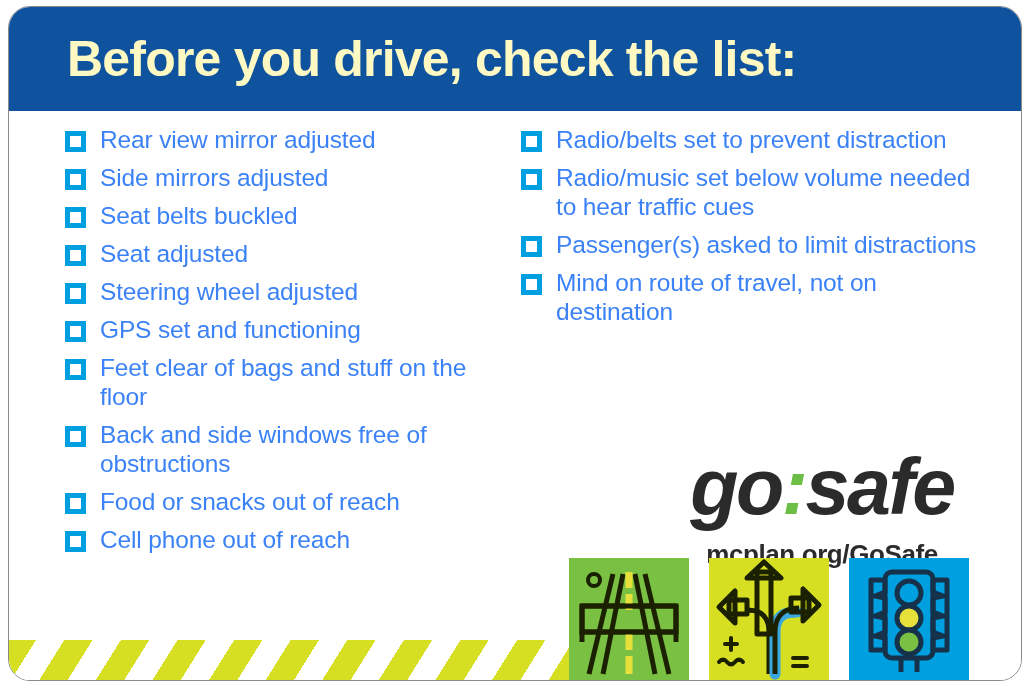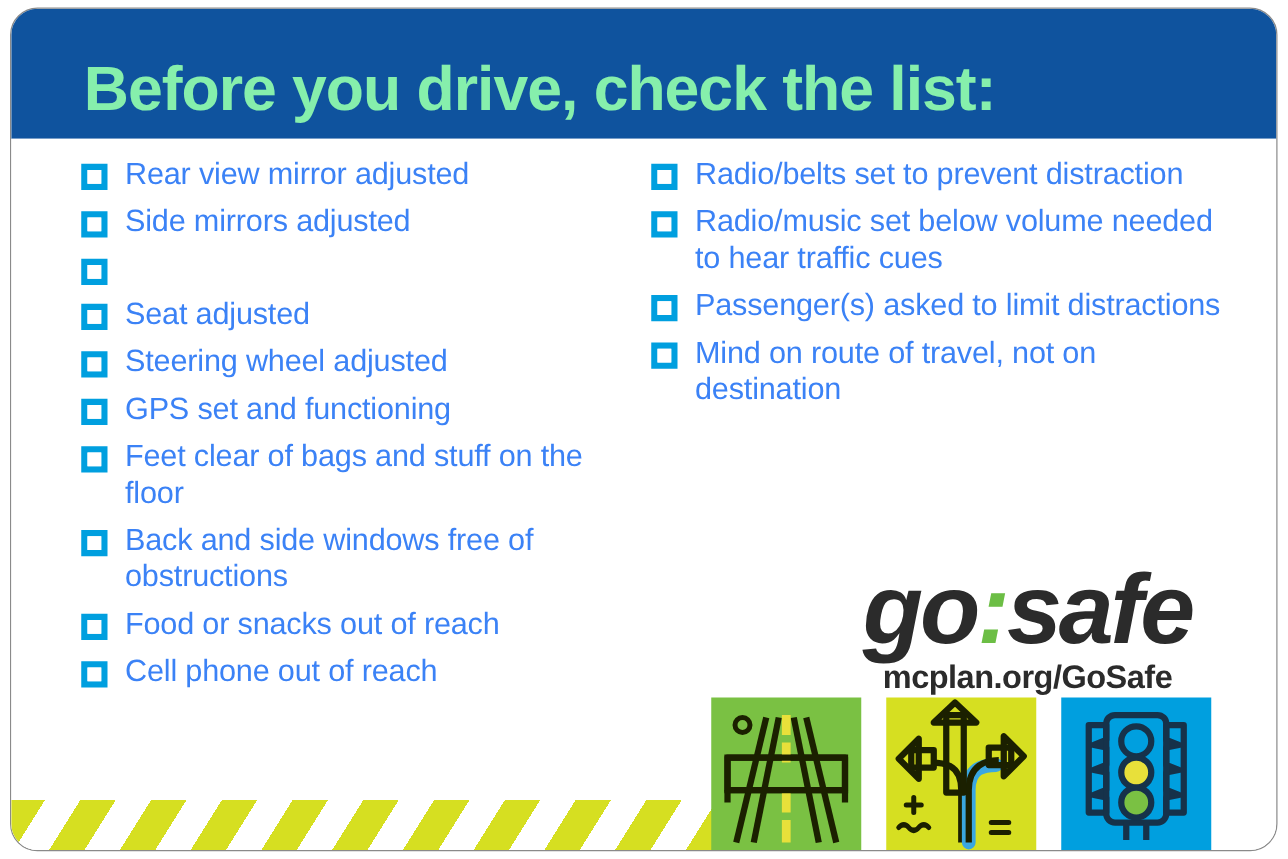--- a/index.html
+++ b/index.html
@@ -35,27 +35,26 @@
     width: 100%;
     height: 104px;
     background: #0f539e;
     box-sizing: border-box;
   }
   .header-title {
     position: absolute;
     left: 58px;
     top: 50%;
     transform: translateY(-50%);
-    color: #86efac;
+    color: #fef9c3;
     font-size: 50px;
     font-weight: bold;
     letter-spacing: -0.8px;
     white-space: nowrap;
     font-family: "Liberation Sans", sans-serif;
-    margin-top: 12px;
   }
 
   
   .body-area {
     position: absolute;
     left: 0;
     top: 104px;
     width: 100%;
     bottom: 0;
     background: #ffffff;
@@ -110,21 +109,21 @@
     font-weight: bold;
     letter-spacing: -2.5px;
     color: #2b2b2b;
     line-height: 0.92;
     font-family: "Liberation Sans", sans-serif;
     white-space: nowrap;
     font-style: italic;
   }
   .logo-colon { color: #6cbe45; }
   .logo-url {
-    margin-top: 2px;
+    margin-top: 15px;
     font-size: 26px;
     font-weight: bold;
     letter-spacing: -0.4px;
     color: #2b2b2b;
     font-family: "Liberation Sans", sans-serif;
     white-space: nowrap;
   }
 
   
   .stripe-bar {
@@ -180,20 +179,21 @@
         <div class="check-item">
           <span class="checkbox">
             <i></i>
           </span>
           <span class="check-label">Side mirrors adjusted</span>
         </div>
         <div class="check-item">
           <span class="checkbox">
             <i></i>
           </span>
+          <span class="check-label">Seat belts buckled</span>
         </div>
         <div class="check-item">
           <span class="checkbox">
             <i></i>
           </span>
           <span class="check-label">Seat adjusted</span>
         </div>
         <div class="check-item">
           <span class="checkbox">
             <i></i>

